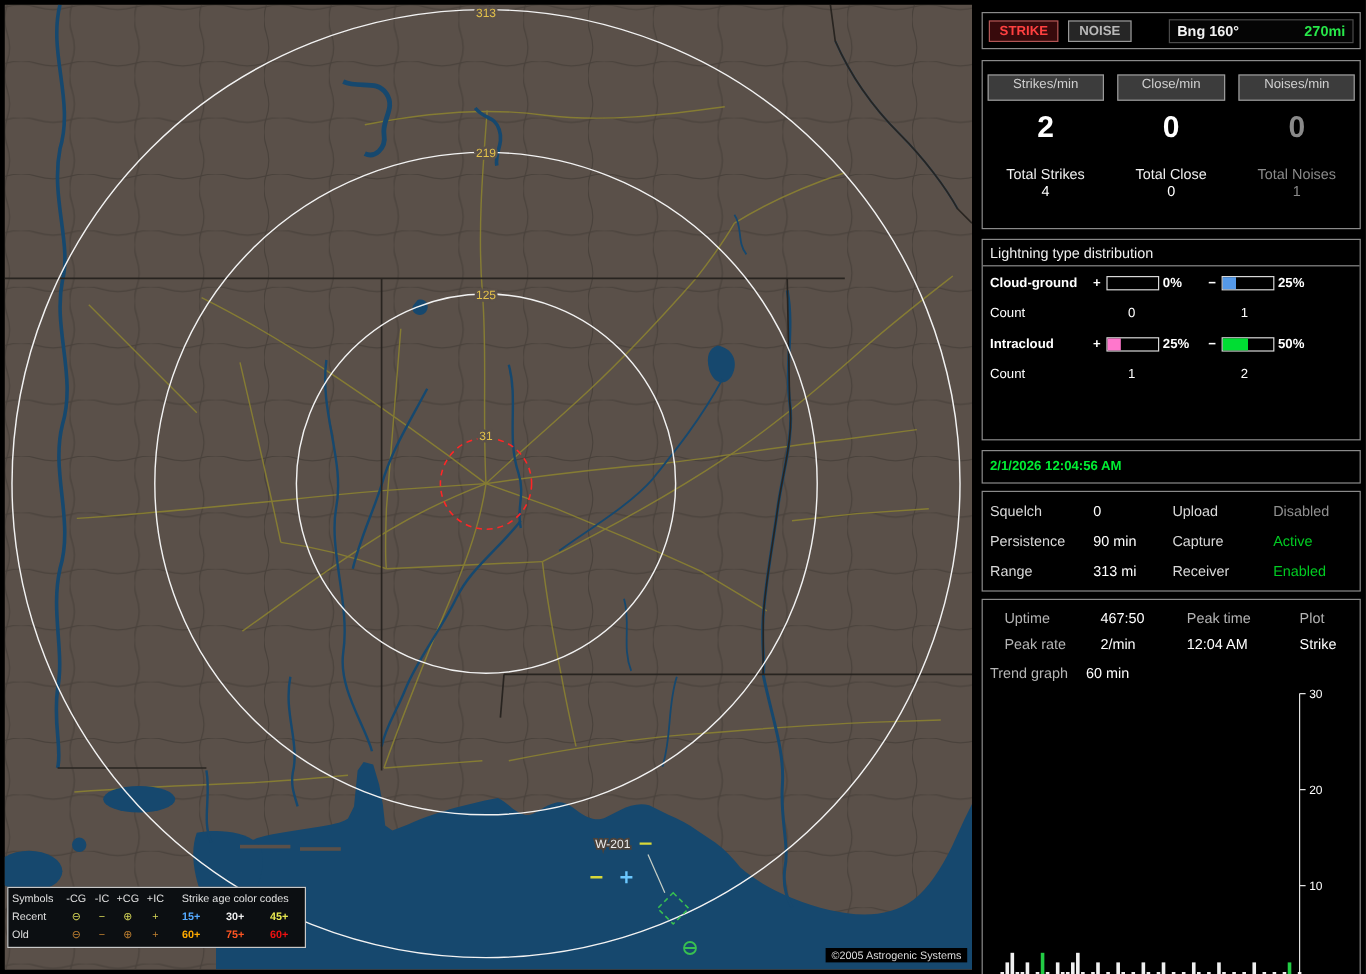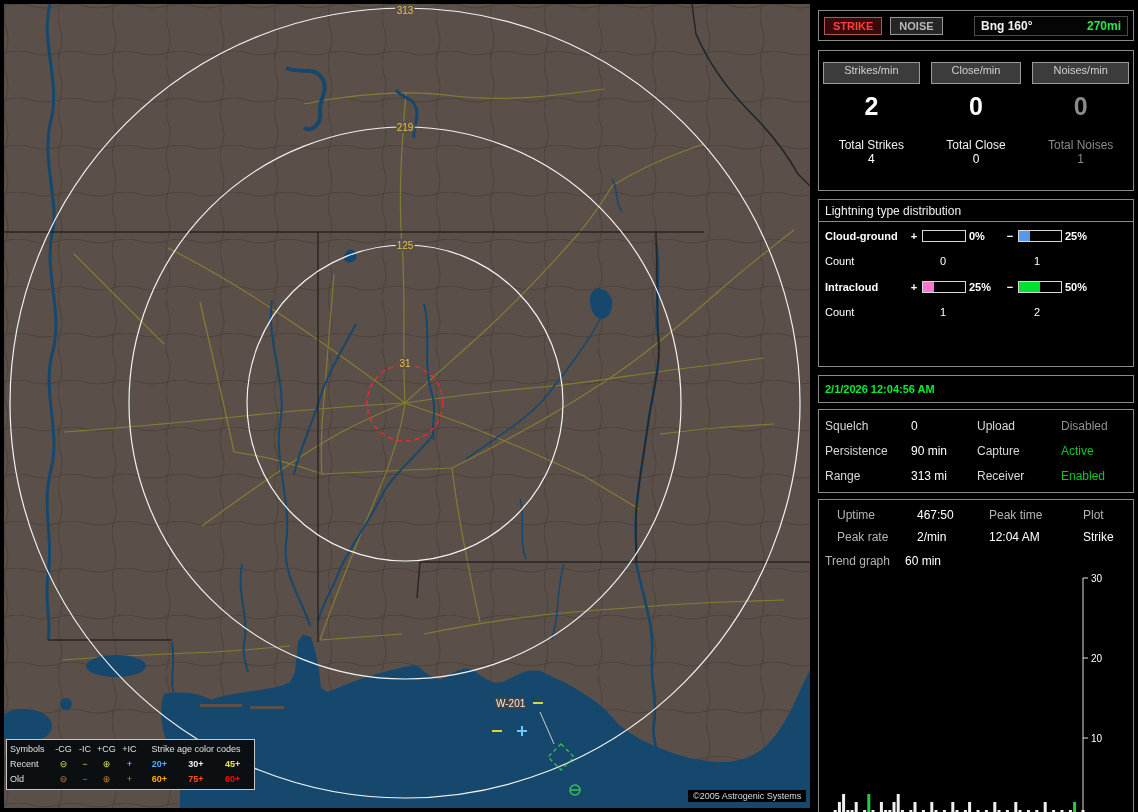--- a/index.html
+++ b/index.html
@@ -189,21 +189,21 @@
     <span class="lg-h lg-c">+CG</span>
     <span class="lg-h lg-c">+IC</span>
     <span class="lg-h lg-c">Strike age color codes</span>
 
     <span>Recent</span>
     <span class="lg-c" style="color: rgb(216, 216, 88);">⊖</span>
     <span class="lg-c" style="color: rgb(216, 216, 88);">−</span>
     <span class="lg-c" style="color: rgb(216, 216, 88);">⊕</span>
     <span class="lg-c" style="color: rgb(216, 216, 88);">+</span>
     <span class="lg-ages">
-      <span style="color: rgb(85, 170, 255);">20+</span>
+      <span style="color: rgb(85, 170, 255);">15+</span>
       <span style="color: rgb(240, 240, 240);">30+</span>
       <span style="color: rgb(232, 232, 80);">45+</span>
     </span>
 
     <span>Old</span>
     <span class="lg-c" style="color: rgb(192, 128, 48);">⊖</span>
     <span class="lg-c" style="color: rgb(192, 128, 48);">−</span>
     <span class="lg-c" style="color: rgb(192, 128, 48);">⊕</span>
     <span class="lg-c" style="color: rgb(192, 128, 48);">+</span>
     <span class="lg-ages">

